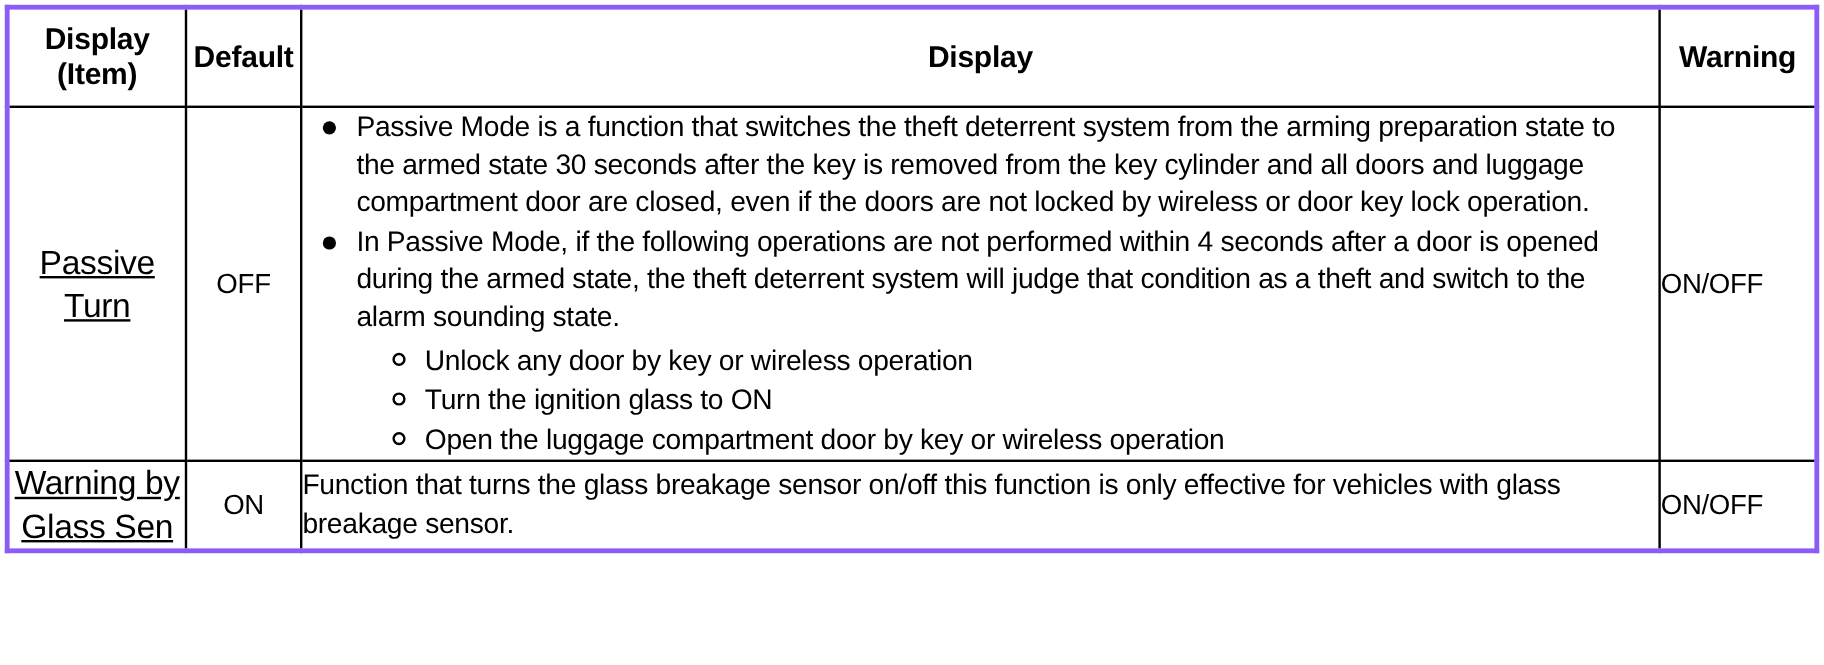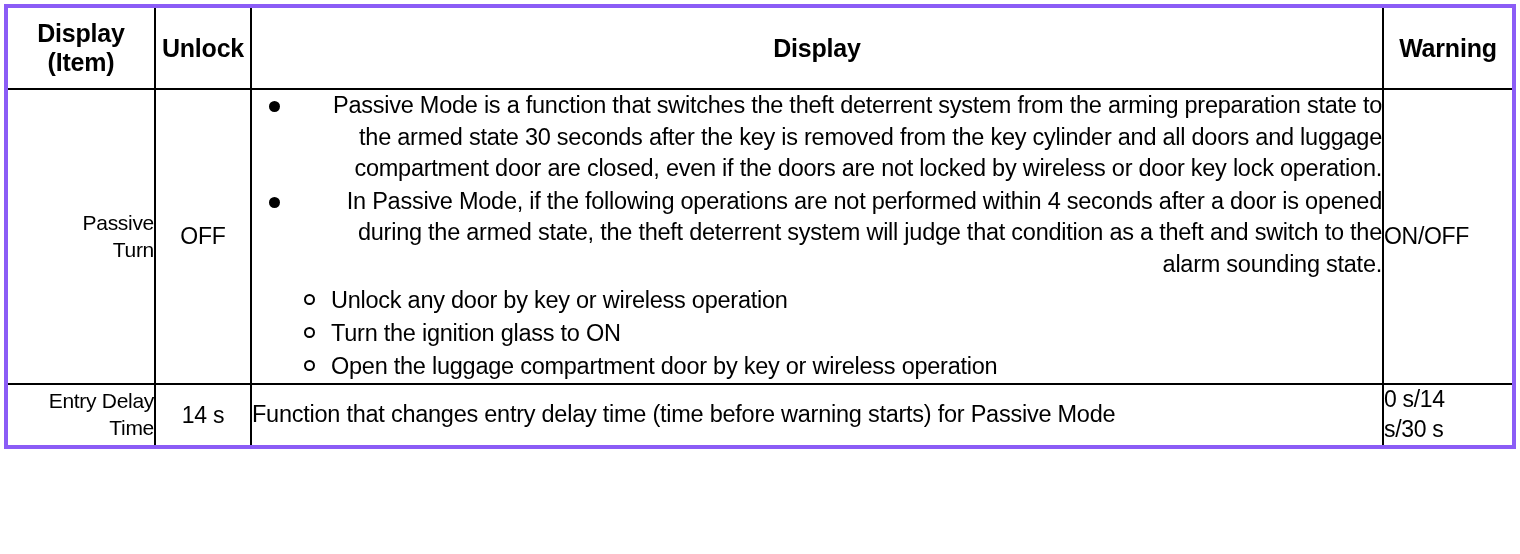--- a/index.html
+++ b/index.html
@@ -51,24 +51,25 @@
     text-align: center;
     line-height: 1.16;
     height: 80px;
     letter-spacing: -0.2px;
   }
   thead th.th-display { font-size: 25px; }
   thead th.th-contents { font-size: 25px; }
 
   
   td.cell-display {
-    text-align: right;
-    font-size: 21px;
+    text-align: center;
+    font-size: 28px;
     line-height: 1.28;
     letter-spacing: -0.3px;
+    text-decoration: underline;
   }
   td.cell-default {
     text-align: center;
     font-size: 23px;
     letter-spacing: -0.2px;
   }
   td.cell-setting {
     text-align: left;
     font-size: 23px;
     line-height: 1.3;
@@ -86,37 +87,36 @@
   
   ul.bullets {
     list-style: none;
     margin: 0;
     padding: 0;
   }
   ul.bullets > li.bullet-item {
     position: relative;
     padding-left: 45px;
     margin: 0 0 1px 0;
-    text-align: right;
   }
   ul.bullets > li.bullet-item > .disc-marker {
     position: absolute;
     left: 17px;
     top: 11px;
     width: 11px;
     height: 11px;
     background: #000;
     border-radius: 50%;
   }
   .bullet-text { display: block; }
 
   ul.subbullets {
     list-style: none;
     margin: 3px 0 0 0;
-    padding: 0 0 0 49px;
+    padding: 0 0 0 72px;
   }
   ul.subbullets > li.subbullet-item {
     position: relative;
     padding-left: 30px;
     margin-bottom: 1px;
     line-height: 1.37;
   }
   ul.subbullets > li.subbullet-item > .circle-marker {
     position: absolute;
     left: 3px;
@@ -142,21 +142,21 @@
       <col class="c-contents">
       <col class="c-setting">
     </colgroup>
 
     <thead>
       <tr>
         <th class="th-display">
           <div>Display</div>
           <div>(Item)</div>
         </th>
-        <th class="th-default">Unlock</th>
+        <th class="th-default">Default</th>
         <th class="th-contents">Display</th>
         <th class="th-setting">Warning</th>
       </tr>
     </thead>
 
     <tbody>
 
       <tr>
         <td class="cell-display">
           <div>Passive</div>
@@ -185,32 +185,29 @@
             </li>
             <li class="subbullet-item">
               <span class="circle-marker"></span>
               <span class="bullet-text">Open the luggage compartment door by key or wireless operation</span>
             </li>
           </ul>
         </td>
         <td class="cell-setting">ON/OFF</td>
       </tr>
 
-
       <tr>
         <td class="cell-display">
-          <div>Entry Delay</div>
-          <div>Time</div>
-        </td>
-        <td class="cell-default">14 s</td>
+          <div>Warning by</div>
+          <div>Glass Sen</div>
+        </td>
+        <td class="cell-default">ON</td>
         <td class="cell-contents">
-          <p class="plain-para">Function that changes entry delay time (time before warning starts) for Passive Mode</p>
-        </td>
-        <td class="cell-setting">
-          <div>0 s/14</div>
-          <div>s/30 s</div>
-        </td>
+          <p class="plain-para">Function that turns the glass breakage sensor on/off this function is only effective for vehicles with glass breakage sensor.</p>
+        </td>
+        <td class="cell-setting">ON/OFF</td>
       </tr>
+
 
     </tbody>
   </table>
 
 </div>
 
 </body></html>

